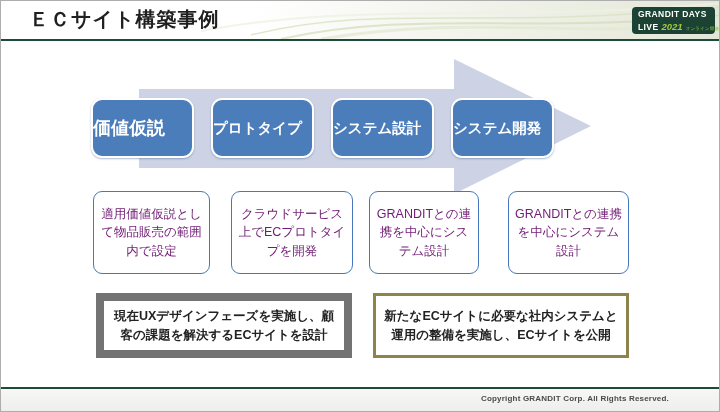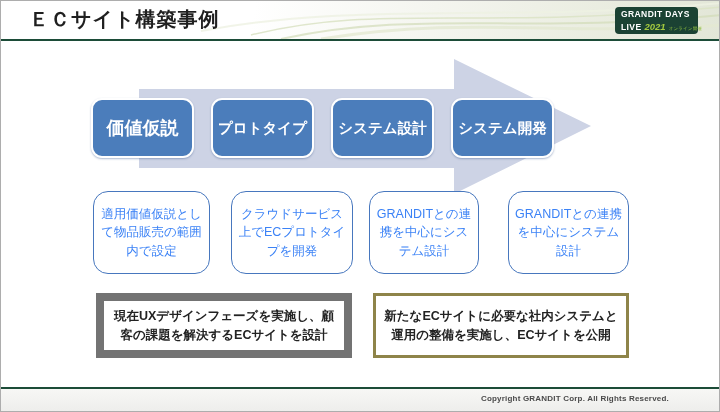--- a/index.html
+++ b/index.html
@@ -19,21 +19,21 @@
     background:linear-gradient(100deg,#ffffff 35%,#f4f5ef 60%,#e9ecdf 85%,#e2e6d7 100%);
     padding-left:8px;
   }
   .header-swoosh { position:absolute; left:0; top:0; width:720px; height:38px; }
   .page-title {
     position:absolute; left:28px; top:5px;
     font-size:20px; font-weight:bold; color:#1f1f1f; letter-spacing:1px;
     white-space:nowrap;
   }
   .logo-badge {
-    position:absolute; right:23px; top:6px;
+    position:absolute; right:6px; top:6px;
     width:83px; height:27px;
     background:#1b4233; border-radius:4px;
     padding:3px 5px 2px 6px;
     line-height:1;
   }
   .logo-line1 { font-size:8.5px; font-weight:bold; color:#ffffff; letter-spacing:0.4px; white-space:nowrap; }
   .logo-line2 { margin-top:3px; display:flex; align-items:baseline; gap:3px; white-space:nowrap;text-align:right; }
   .logo-live  { font-size:8.5px; font-weight:bold; color:#ffffff; letter-spacing:0.4px; }
   .logo-year  { font-size:9.5px; font-weight:bold; color:#a3c93f; font-style:italic; }
   .logo-note  { font-size:4.5px; color:#8fbf3f; letter-spacing:0.2px; }
@@ -45,38 +45,38 @@
   
   .flow-arrow-svg { position:absolute; left:130px; top:55px; }
 
   
   .step {
     position:absolute; top:97px; width:103px; height:60px;
     background:#4b7dbb;
     border:2px solid #ffffff;
     border-radius:11px;
     box-shadow:0 1px 2px rgba(70,100,150,0.45);
-    display:flex; align-items:center; justify-content:center;
+    display:flex; align-items:center; 
     color:#ffffff; font-weight:bold; font-size:14.5px;
     text-align:center; white-space:nowrap;
   }
   .step-1 { left:90px;  font-size:18px; }
   .step-2 { left:210px; }
   .step-3 { left:330px; }
   .step-4 { left:450px; }
 
   
   .desc {
     position:absolute; top:190px; height:83px;
     background:#ffffff;
     border:1.5px solid #4777be;
-    border-radius:15px;
+    border-radius:9px;
     display:flex; align-items:center; justify-content:center;
     padding:4px 6px;
-    font-size:12.5px; color:#3b82f6; line-height:1.45;
+    font-size:12.5px; color:#701a75; line-height:1.45;
     text-align:center; word-break:break-all;
   }
   .desc-1 { left:92px;  width:117px; }
   .desc-2 { left:230px; width:122px; }
   .desc-3 { left:368px; width:110px; }
   .desc-4 { left:507px; width:121px; }
 
   
   .highlight {
     position:absolute; top:292px; height:65px;

